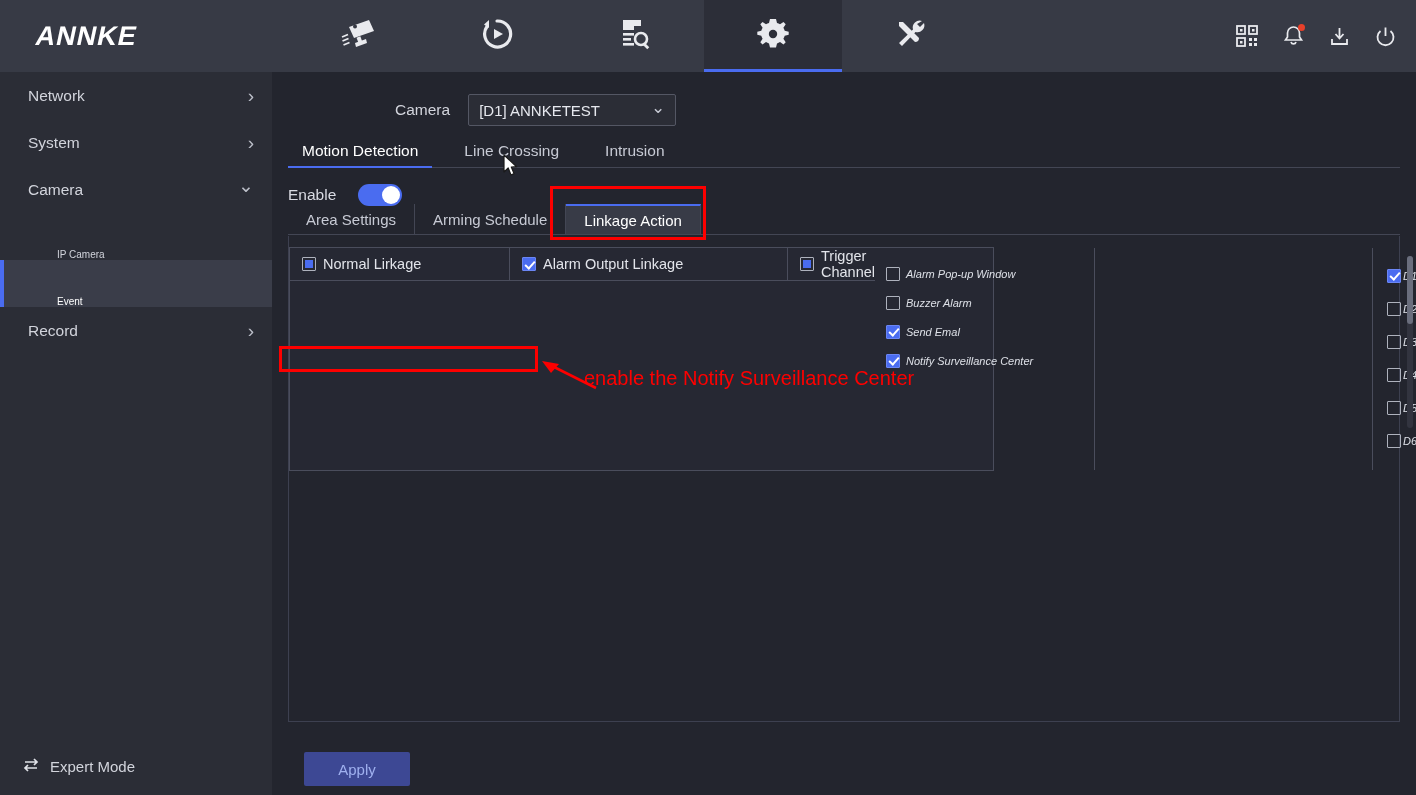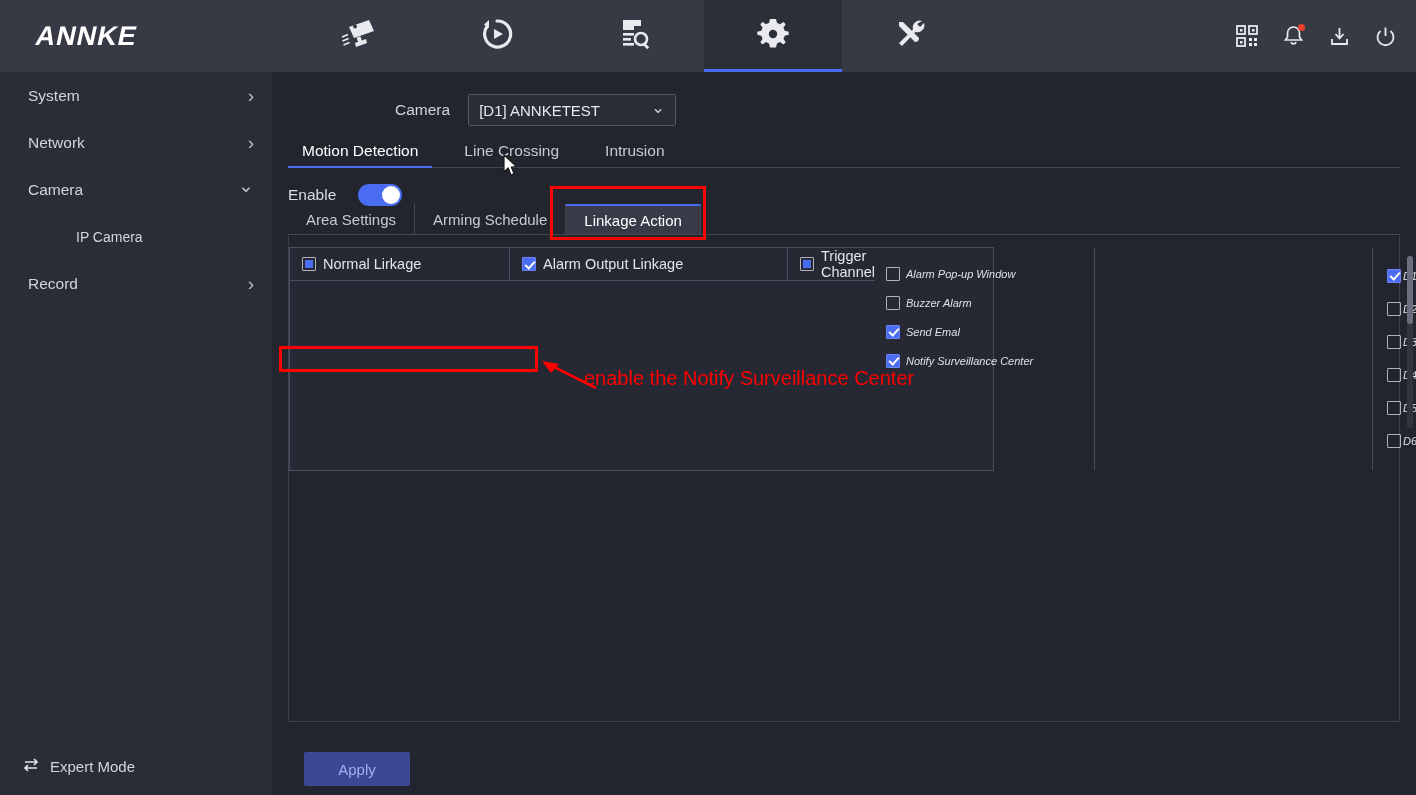--- a/index.html
+++ b/index.html
@@ -50,21 +50,21 @@
   
   .sidebar {
     position: absolute; left: 0; top: 72px; width: 272px; height: 723px;
     background: #2b2d36;
   }
   .side-item {
     position: relative; height: 47px; display: flex; align-items: center;
     padding-left: 28px; padding-right: 18px;
     color: #d2d4dc; font-size: 15.5px; cursor: pointer;
   }
-  .side-item.sub { padding-left: 76px; font-size: 14px; }
+  .side-item.sub { padding-left: 57px; font-size: 10px; align-items: flex-end; }
   .side-item.active { background: #3a3d49; color: #ffffff; }
   .side-item.active::before {
     content: ""; position: absolute; left: 0; top: 0; width: 4px; height: 100%;
     background: #4a6cf0;
   }
   .side-item .chev { margin-left: auto; color: #bcbfc9; font-size: 13px; line-height: 1; }
   .chev-r::before { content: "\203A"; font-size: 19px; }
   .chev-d::before { content: "\2304"; font-size: 19px; position: relative; top: -4px; }
   .expert {
     position: absolute; left: 0; bottom: 12px; width: 272px; height: 34px;
@@ -331,39 +331,42 @@
           <path d="M5.5 5 a8 8 0 1 0 10 0" stroke="#e9eaee" stroke-width="1.8" fill="none"></path>
           <path d="M10.5 1.5 v8.5" stroke="#e9eaee" stroke-width="1.8" fill="none"></path>
         </svg>
       </span>
     </div>
   </div>
 
   <div class="sidebar">
 
     <div class="side-item">
+      <span>Network</span>
+      <span class="chev chev-r"></span>
+    </div>
+
+    <div class="side-item">
       <span>System</span>
-      <span class="chev chev-r"></span>
-    </div>
-
-    <div class="side-item">
-      <span>Network</span>
       <span class="chev chev-r"></span>
     </div>
 
     <div class="side-item">
       <span>Camera</span>
       <span class="chev chev-d"></span>
     </div>
 
     <div class="side-item sub">
       <span>IP Camera</span>
     </div>
 
 
+    <div class="side-item sub active">
+      <span>Event</span>
+    </div>
 
     <div class="side-item">
       <span>Record</span>
       <span class="chev chev-r"></span>
     </div>
 
     <div class="expert">
       <span>
         <svg width="18" height="16" viewBox="0 0 18 16">
           <path d="M3 5 H15 M12 2 L15 5 L12 8" stroke="#e0e2e8" stroke-width="1.7" fill="none"></path>

